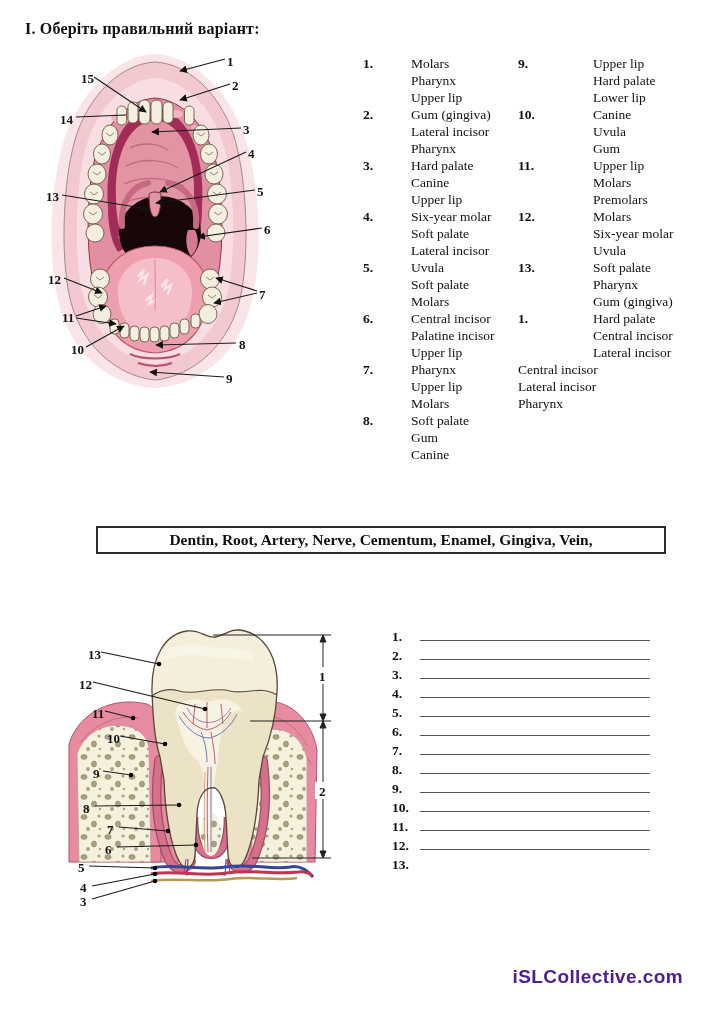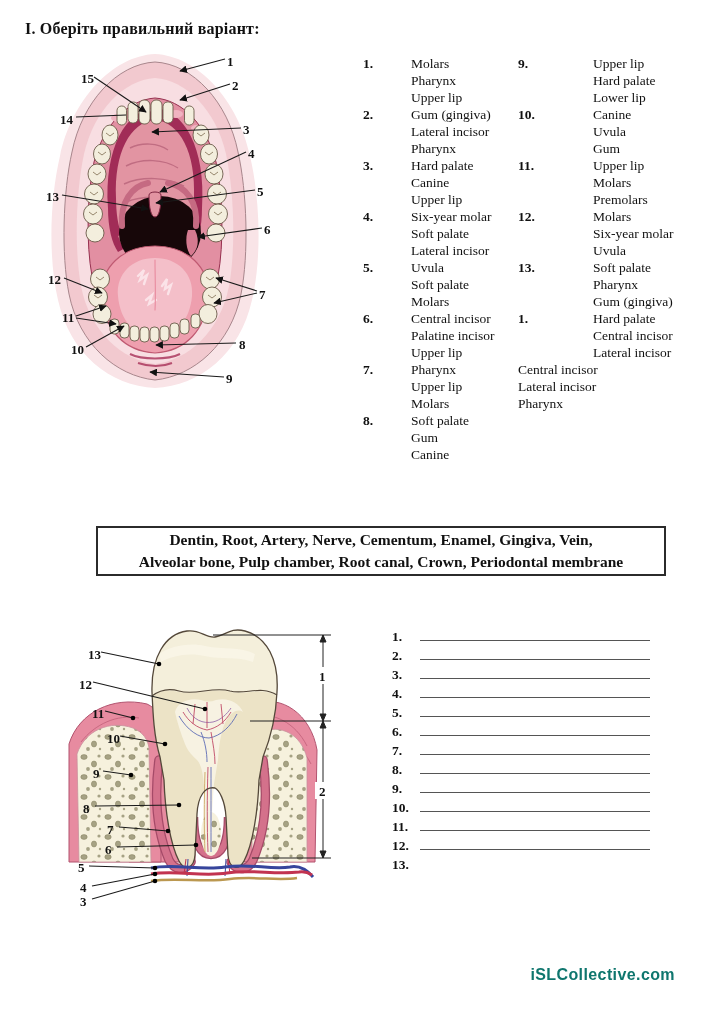--- a/index.html
+++ b/index.html
@@ -19,23 +19,23 @@
   .opt-line{font-size:13.5px;line-height:17px;white-space:nowrap;}
   .word-box{position:absolute;left:96px;top:526px;width:550px;border:2px solid #2b2b2b;
             text-align:center;font-weight:bold;font-size:15.5px;line-height:22px;padding:1px 8px;}
   .diagram{position:absolute;}
   #mouth-svg{left:38px;top:48px;}
   #tooth-svg{left:55px;top:612px;}
   .blank-list{position:absolute;left:392px;top:627px;width:262px;}
   .blank-row{position:relative;height:19px;}
   .blank-num{font-weight:bold;font-size:13.5px;line-height:17px;}
   .blank-line{position:absolute;left:28px;top:13px;width:230px;border-bottom:1.3px solid #555;}
-  .watermark{position:absolute;left:375px;top:966px;width:300px;text-align:right;
-             font-family:"Liberation Sans",sans-serif;font-weight:bold;font-size:16px;
-             color:#0f766e;letter-spacing:.4px;}
+  .watermark{position:absolute;left:383px;top:966px;width:300px;text-align:right;
+             font-family:"Liberation Sans",sans-serif;font-weight:bold;font-size:19px;
+             color:#4c1d95;letter-spacing:.4px;}
   svg text{font-family:"Liberation Serif",serif;font-weight:bold;font-size:13px;fill:#111;}
   .leader{stroke:#1a1a1a;stroke-width:1.1;fill:none;}
 </style>
 </head>
 <body>
 
 <div class="page">
 
   <div class="heading" id="heading1">I. Оберіть правильний варіант:</div>
 
@@ -316,21 +316,20 @@
           <span class="opt-line">Central incisor</span>
           <span class="opt-line">Lateral incisor</span>
           <span class="opt-line">Pharynx</span>
         </span>
     </div>
   </div>
 
 
   <div class="word-box">
     <div>Dentin, Root, Artery, Nerve, Cementum, Enamel, Gingiva, Vein,</div>
-    <div>Alveolar bone, Pulp chamber, Root canal, Crown, Periodontal membrane</div>
   </div>
 
   <svg class="diagram" id="tooth-svg" width="292" height="300" viewBox="0 0 292 300">
     <defs>
       <pattern id="boneTex" width="24" height="20" patternUnits="userSpaceOnUse">
         <rect width="24" height="20" fill="#f6f1dd"></rect>
         <ellipse cx="5" cy="5" rx="3.2" ry="2.4" fill="#a6a284" stroke="#84805f" stroke-width="0.5"></ellipse>
         <ellipse cx="15" cy="12" rx="2.6" ry="3" fill="#a6a284" stroke="#84805f" stroke-width="0.5"></ellipse>
         <circle cx="20" cy="4" r="1.6" fill="#a6a284"></circle>
         <circle cx="9" cy="17" r="1.9" fill="#a6a284"></circle>

